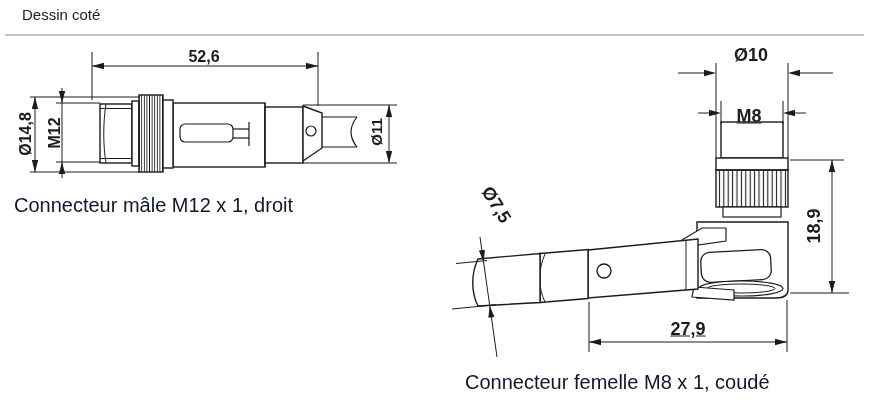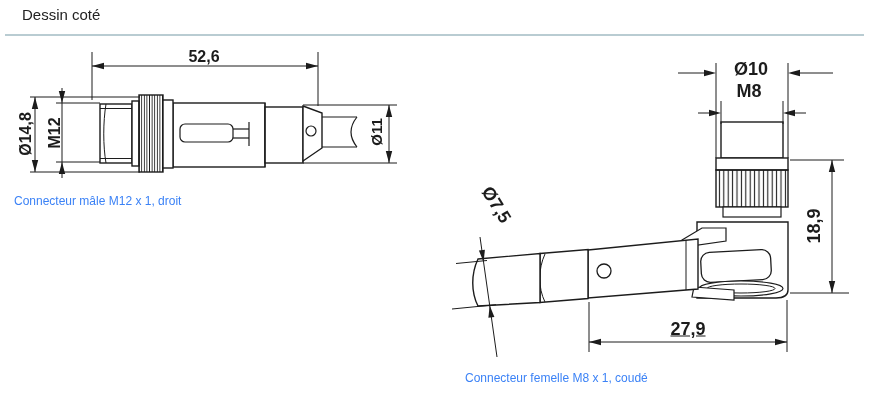--- a/index.html
+++ b/index.html
@@ -7,21 +7,21 @@
     position:relative;width:864px;height:419px;background:#ffffff;overflow:hidden;
     font-family:"Liberation Sans",sans-serif;color:#1c1c1c;
   }
   #lineart{position:absolute;left:0;top:0;}
   .title{
     position:absolute;left:22px;top:6px;font-size:15px;color:#222;
   }
   .rule{
     position:absolute;left:5px;top:34px;width:875px;height:2px;background:#b9ccd2;
   }
-  .caption{position:absolute;font-size:12px;color:#3b82f6;white-space:nowrap;}
+  .caption{position:absolute;font-size:20px;color:#0f172a;white-space:nowrap;}
   .dim{
     position:absolute;font-weight:bold;color:#1c1c1c;white-space:nowrap;
     transform:translate(-50%,-50%);
   }
   .dimL{font-size:16px;}
   .dimR{font-size:18px;}
   .rotccw{transform:translate(-50%,-50%) rotate(-90deg);}
   .rot58{transform:translate(-50%,-50%) rotate(58deg);}
 </style>
 </head>
@@ -166,22 +166,22 @@
         <polygon points="489.7,305.5 488.4,317.8 494.4,317" fill="#1c1c1c" stroke="none"></polygon>
       </g>
     </g>
   </svg>
 
   <span class="dim dimL" style="left:204px;top:57px;">52,6</span>
   <span class="dim dimL rotccw" style="left:26px;top:134px;">Ø14,8</span>
   <span class="dim dimL rotccw" style="left:55px;top:133px;">M12</span>
   <span class="dim dimL rotccw" style="left:376px;top:132px;font-size:15px;">Ø11</span>
 
-  <span class="dim dimR" style="left:751px;top:69px;">Ø10</span>
-  <span class="dim dimR" style="left:749px;top:91px;">M8</span>
+  <span class="dim dimR" style="left:751px;top:55px;">Ø10</span>
+  <span class="dim dimR" style="left:749px;top:116px;text-decoration:underline;">M8</span>
   <span class="dim dimR rotccw" style="left:814px;top:226px;">18,9</span>
   <span class="dim dimR" style="left:688px;top:329px;text-decoration:underline;">27,9</span>
   <span class="dim dimR rot58" style="left:496px;top:205px;">Ø7,5</span>
 
   <div class="caption" style="left:14px;top:194px;">Connecteur mâle M12 x 1, droit</div>
   <div class="caption" style="left:465px;top:371px;">Connecteur femelle M8 x 1, coudé</div>
 
 </div>
 
 </body></html>

